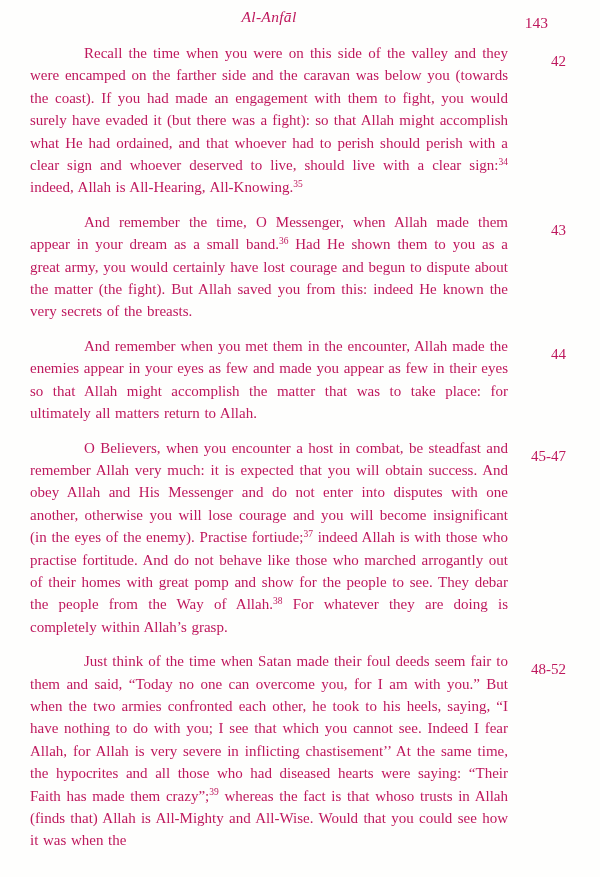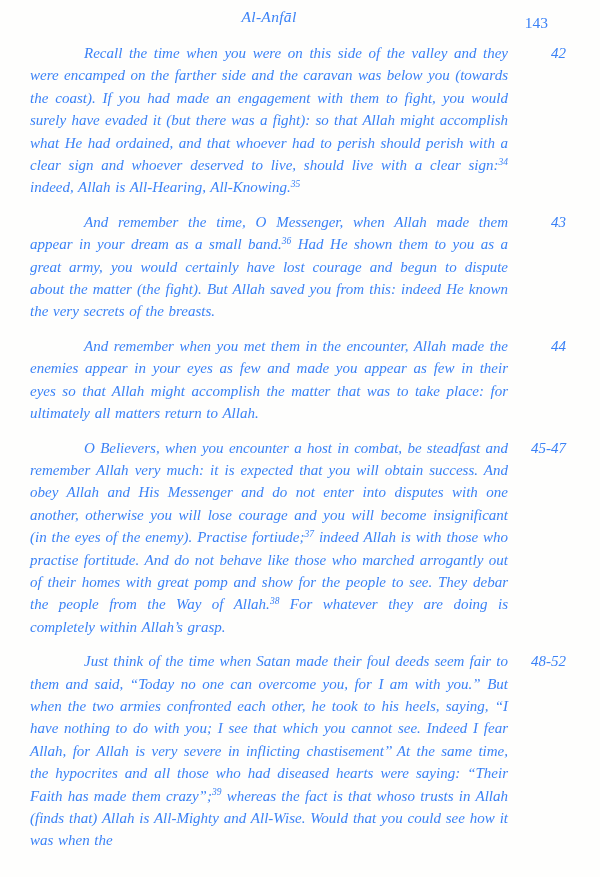--- a/index.html
+++ b/index.html
@@ -1,21 +1,21 @@
 <!DOCTYPE html>
 <html><head>
 <meta charset="utf-8">
 <style>
   html, body { margin: 0; padding: 0; background: #ffffff; }
   .page {
     position: relative;
     width: 600px;
     height: 877px;
     background: #fefefd;
-    color: #3b82f6;
+    color: #be185d;
     font-family: "Liberation Serif", serif;
     overflow: hidden;
     box-sizing: border-box;
   }
   .header { position: relative; padding-top: 8px; height: 24px; }
   .title {
     display: block;
     width: 478px;
     margin-left: 30px;
     text-align: center;
@@ -31,26 +31,25 @@
   }
   .content { margin-top: 10px; }
   .para {
     position: relative;
     margin: 4px 92px 12px 30px; 
     text-align: justify;
     text-indent: 54px;
     font-size: 15px;
     line-height: 22.4px;
     word-spacing: 0.06em;
-    font-style: italic;
   }
   .ptext { display: inline; }
   .vnum {
     position: absolute;
-    top: 0;
+    top: 8px;
     right: -58px; 
     text-indent: 0;
     font-size: 15px;
     white-space: nowrap;
   }
   sup {
     font-size: 9.5px;
     line-height: 0;
     position: relative;
     top: -0.55em;

